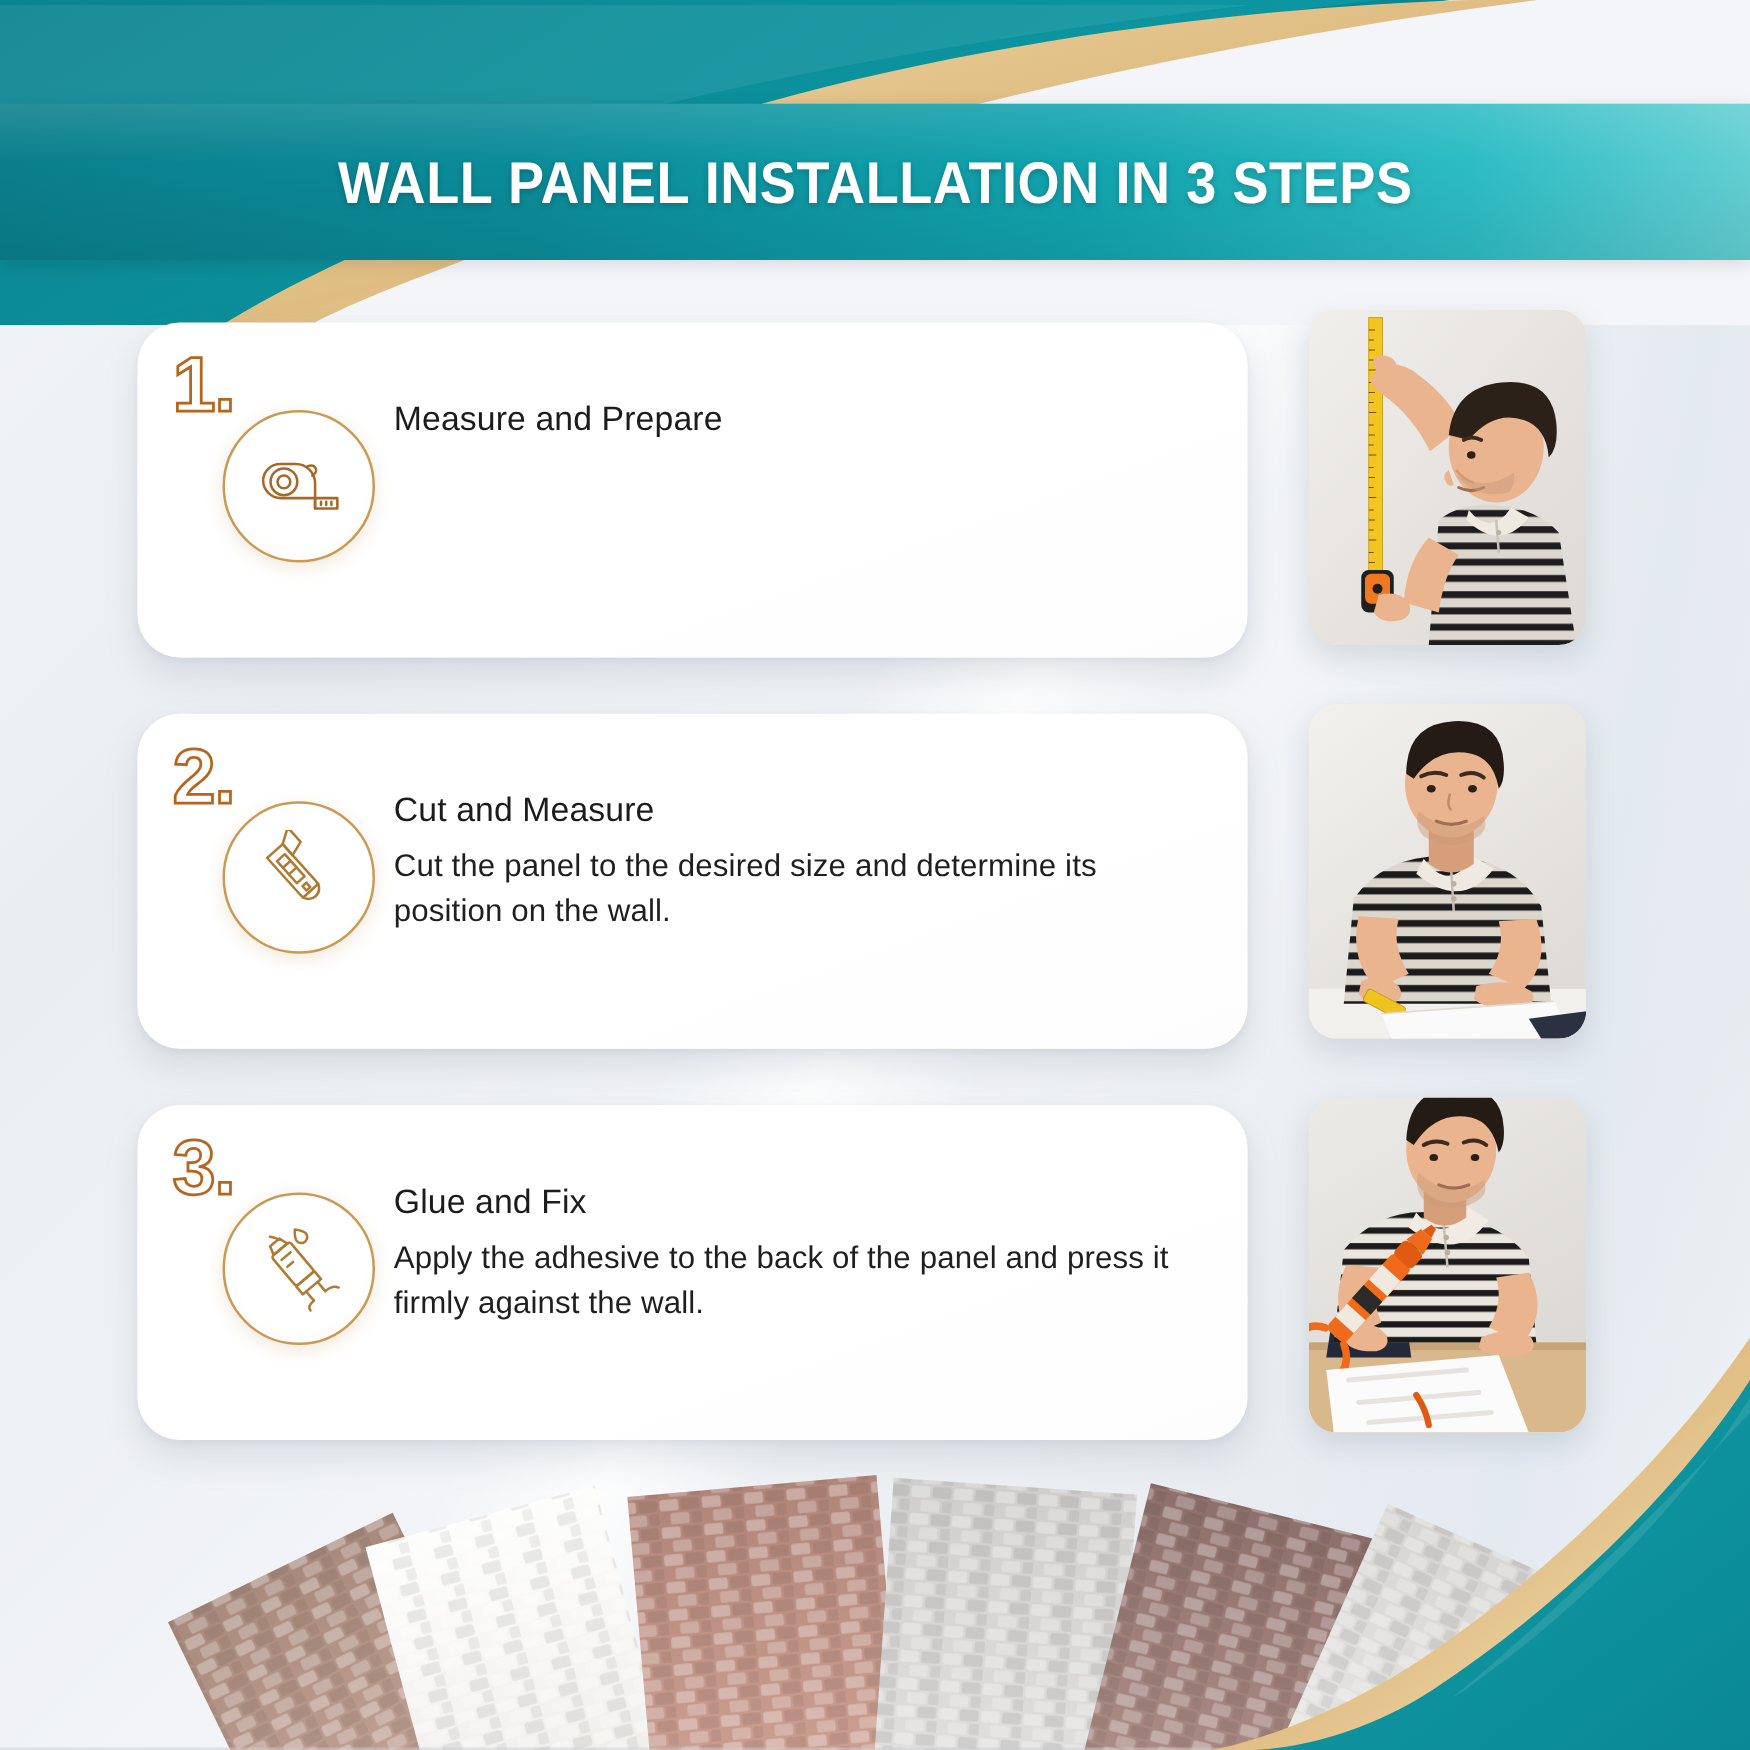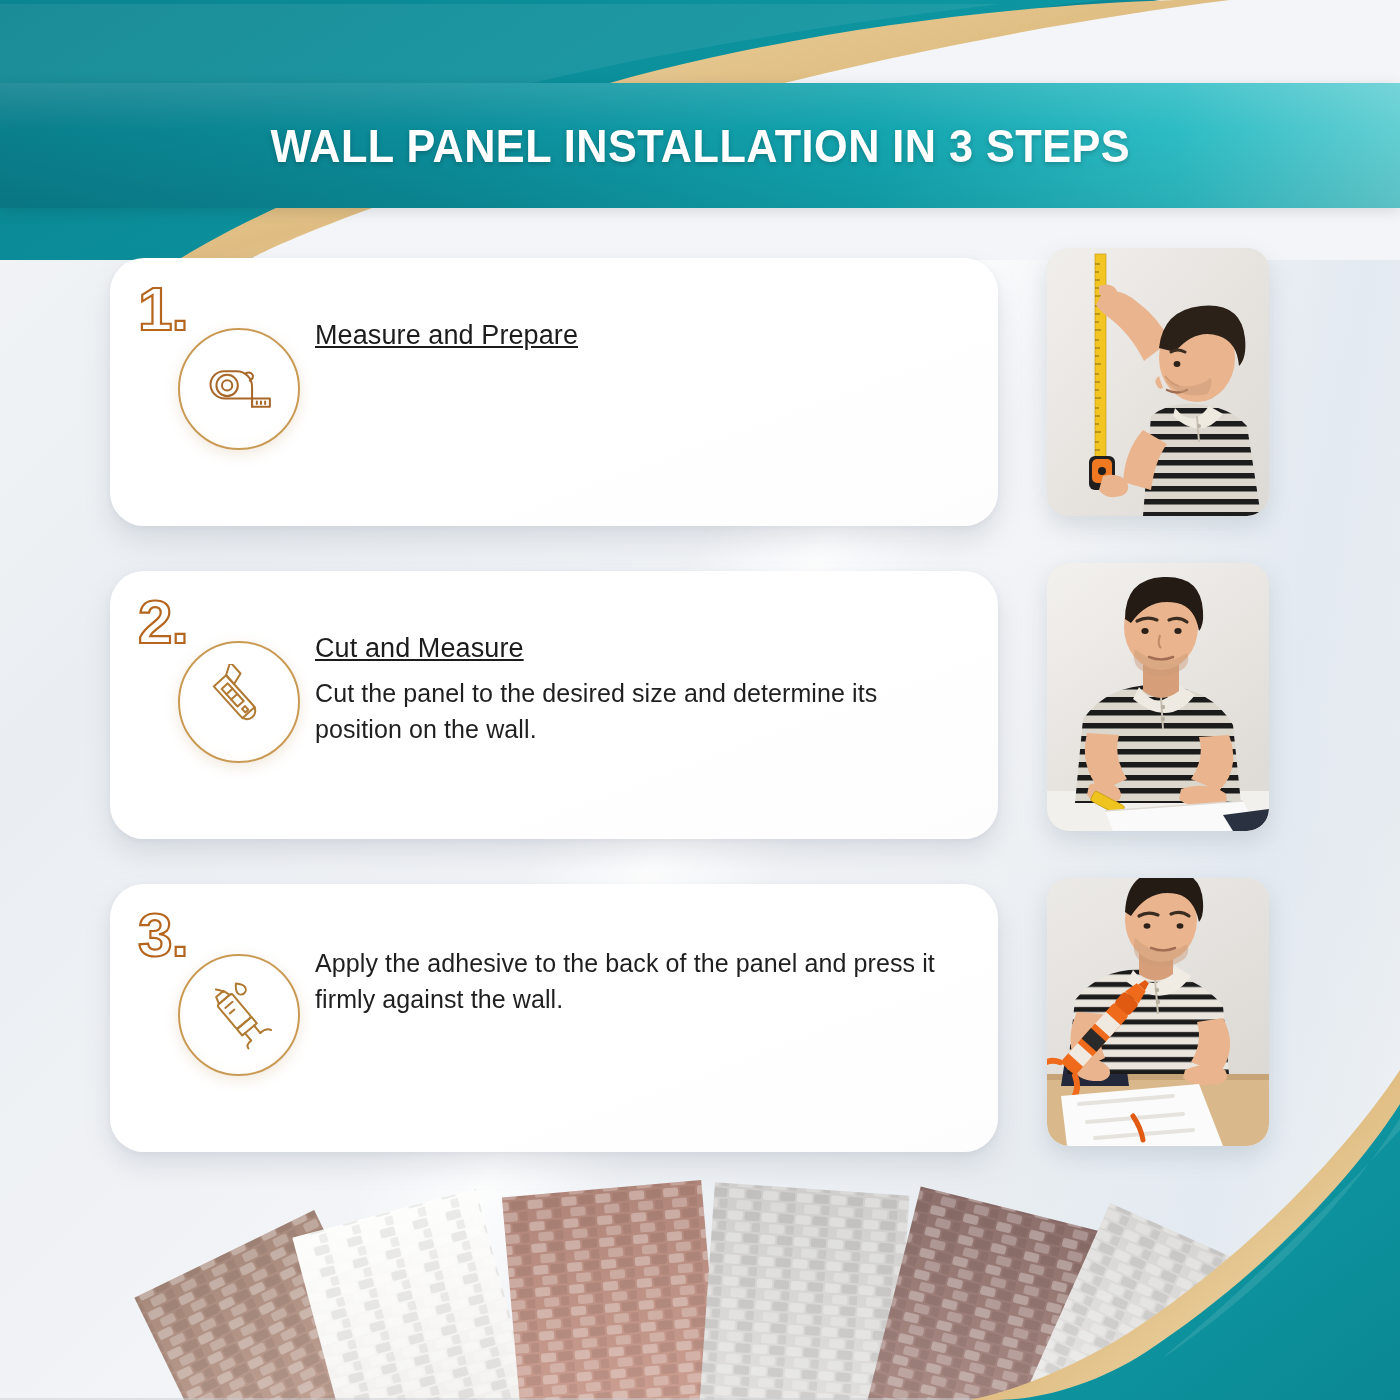--- a/index.html
+++ b/index.html
@@ -77,21 +77,21 @@
     width:122px; height:122px; border-radius:50%;
     border:2.2px solid #c99a54;
     background:radial-gradient(circle at 50% 45%, #ffffff 60%, #fdf8f1 100%);
     box-shadow:0 4px 14px rgba(190,150,90,.22);
     display:flex; align-items:center; justify-content:center;
   }
   .icon-ring svg{ width:76px; height:76px; }
   .card-text{ position:absolute; left:205px; top:62px; width:650px; }
   .card-title{
     font-size:27px; color:#1c1c1c; font-weight:normal;
-    margin-bottom:12px; letter-spacing:.1px;text-decoration:underline;
+    margin-bottom:12px; letter-spacing:.1px;
   }
   .card-body{
     font-size:25px; color:#1f1f1f; line-height:1.42; letter-spacing:.1px;
   }
 
   
   .photo{
     position:absolute; left:1047px;
     width:222px; height:268px;
     border-radius:22px; overflow:hidden;
@@ -195,20 +195,21 @@
           <path d="M23 40h16v7H23Z"></path>
           <path d="M26 47v8M36 47v8"></path>
           <path d="M26 55c-4 0-6 1.6-6 3.6"></path>
           <path d="M36 55c4.6 0 7.5 1.8 8.5 4"></path>
           <path d="M27 20h8M27 26h5"></path>
           <path d="M47 10c2.6 2.8 4 5 4 6.8a4 4 0 1 1-8 0c0-1.8 1.4-4 4-6.8Z"></path>
         </g>
       </svg>
     </div>
     <div class="card-text">
+      <div class="card-title">Glue and Fix</div>
       <div class="card-body">Apply the adhesive to the back of the panel and press it firmly against the wall.</div>
     </div>
   </div>
 </div>
 
 <div class="photo" style="top:248px;">
   <svg viewBox="0 0 222 268" xmlns="http://www.w3.org/2000/svg">
     <defs>
       <linearGradient id="wall1" x1="0" y1="0" x2="1" y2="1">
         <stop offset="0" stop-color="#f1efec"></stop>

